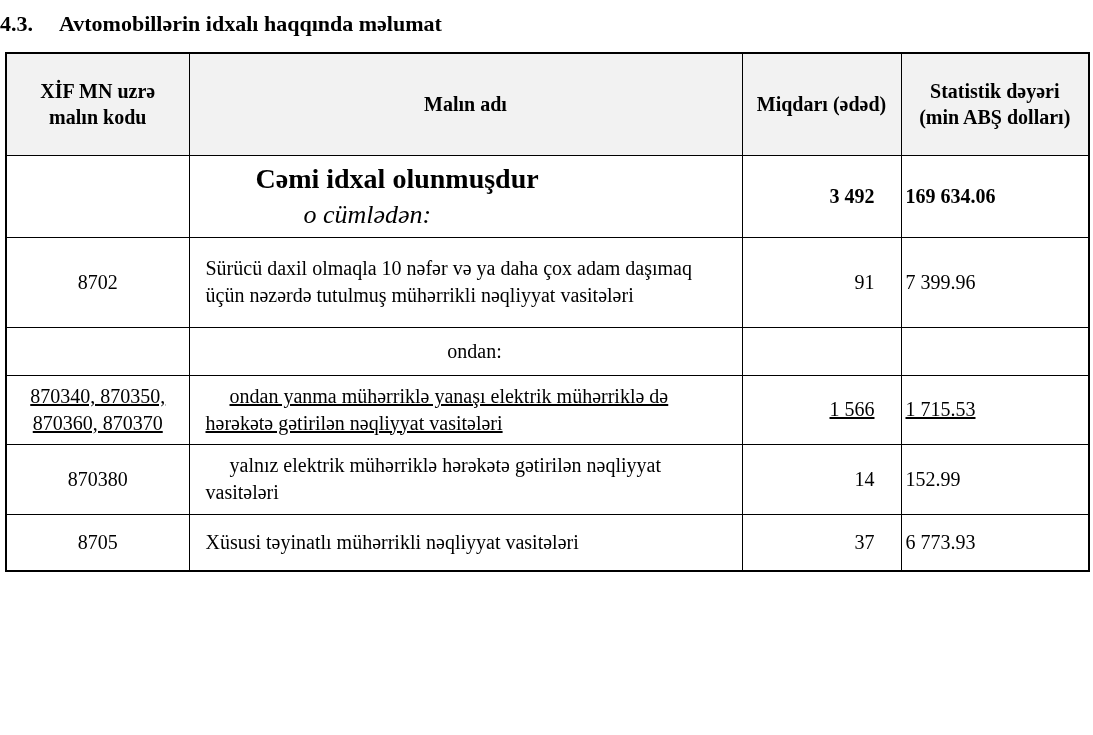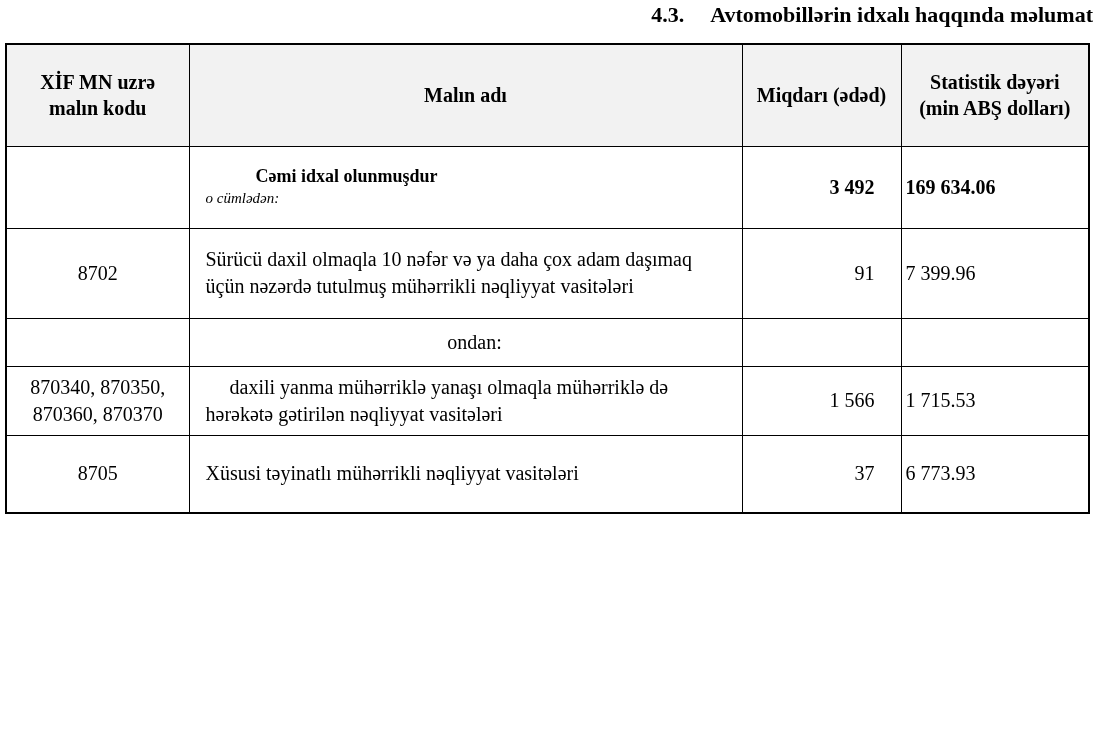--- a/index.html
+++ b/index.html
@@ -4,21 +4,22 @@
 <style>
   html, body {
     margin: 0; padding: 0;
     width: 1093px; height: 735px;
     background: #ffffff;
     color: #000000;
     font-family: "Liberation Serif", "DejaVu Serif", serif;
     overflow: hidden;
   }
   .page-title {
-    text-align: right;
+    padding-top: 9px;
+    text-align: left;
     font-size: 22px;
     font-weight: bold;
     line-height: 30px;
     white-space: nowrap;
   }
   .title-text { margin-left: 26px; }
 
   table.main {
     margin: 13px 0 0 5px;
     width: 1083px;
@@ -52,35 +53,36 @@
   }
   td.code { text-align: center; padding: 4px 23px; }
   td.name { text-align: left;   padding: 4px 10px 4px 16px; }
   td.qty  { text-align: right;  padding: 4px 26px 4px 4px; }
   td.val  { text-align: left;  padding: 4px 18px 4px 4px; }
 
   tr.r0 { height: 82px; }
   tr.r1 { height: 90px; }
   tr.r2 { height: 87px; }
   tr.r3 { height: 48px; }
-  tr.r4 { height: 69px; }
+  tr.r4 { height: 69px; text-decoration: underline; }
   tr.r5 { height: 70px; }
   tr.r6 { height: 61px; }
-  tr.r7 { height: 78px; }
+  tr.r7 { height: 57px; }
 
   tr.total td.qty, tr.total td.val { font-weight: bold; }
   .total-line {
     font-weight: bold;
-    font-size: 18px;
+    font-size: 28px;
     margin-left: 50px;
     line-height: 1.32;
   }
   .total-sub {
     font-style: italic;
-    font-size: 15px;
+    font-size: 26px;
+    margin-left: 98px;
     line-height: 1.3;
   }
   td.name.center-text { text-align: center; padding-left: 28px; }
   td.name.first-indent { text-indent: 24px; }
 </style>
 </head>
 <body>
 
 <div class="page-title">
   <span>4.3.</span><span class="title-text">Avtomobillərin idxalı haqqında məlumat</span>
@@ -118,23 +120,29 @@
       <td class="val">7 399.96</td>
     </tr>
     <tr class="r3">
       <td class="code"></td>
       <td class="name center-text">ondan:</td>
       <td class="qty"></td>
       <td class="val"></td>
     </tr>
     <tr class="r4">
       <td class="code">870340, 870350, 870360, 870370</td>
-      <td class="name first-indent">daxili yanma mühərriklə yanaşı olmaqla mühərriklə də hərəkətə gətirilən nəqliyyat vasitələri</td>
+      <td class="name first-indent">ondan yanma mühərriklə yanaşı elektrik mühərriklə də hərəkətə gətirilən nəqliyyat vasitələri</td>
       <td class="qty">1 566</td>
       <td class="val">1 715.53</td>
+    </tr>
+    <tr class="r5">
+      <td class="code">870380</td>
+      <td class="name first-indent">yalnız elektrik mühərriklə hərəkətə gətirilən nəqliyyat vasitələri</td>
+      <td class="qty">14</td>
+      <td class="val">152.99</td>
     </tr>
     <tr class="r7">
       <td class="code">8705</td>
       <td class="name">Xüsusi təyinatlı mühərrikli nəqliyyat vasitələri</td>
       <td class="qty">37</td>
       <td class="val">6 773.93</td>
     </tr>
   </tbody>
 </table>
 

